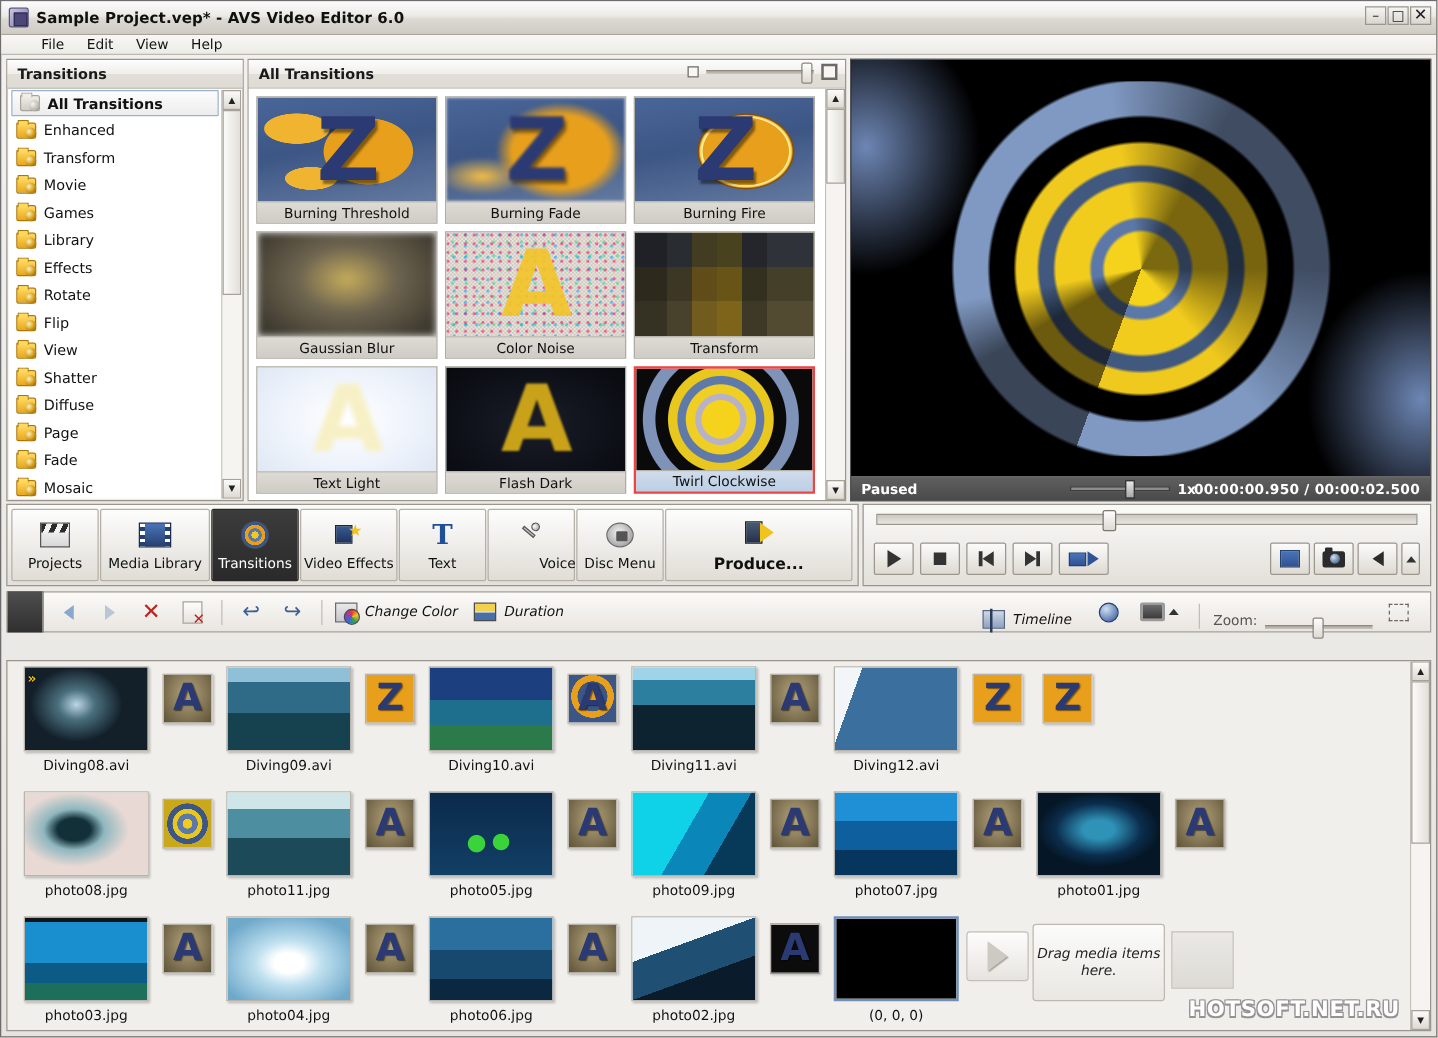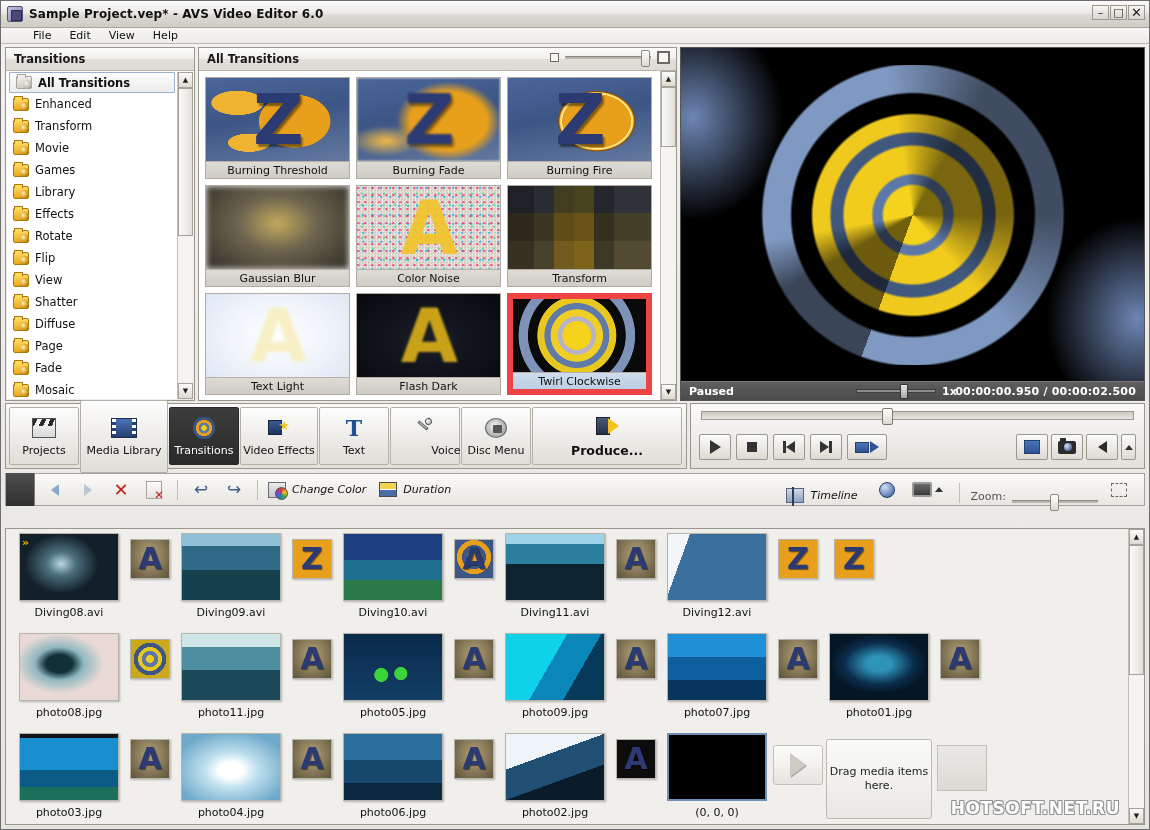--- a/index.html
+++ b/index.html
@@ -175,21 +175,21 @@
     display: flex; flex-wrap: wrap; gap: 6px;
     align-content: flex-start;
     overflow: hidden;
   }
   .tile {
     width: 145px; height: 102px;
     border: 1px solid #b0aca4; background:#ececec;
     display: flex; flex-direction: column;
     cursor: default;
   }
-  .tile.sel { border: 6px solid #ef4444; }
+  .tile.sel { border: 2px solid #ef4444; }
   .tile .thumb { flex: 1; overflow: hidden; position: relative; }
   .tile .cap {
     height: 17px; line-height: 17px; text-align: center;
     font-size: 11px; color: #101010;
     background: linear-gradient(#dedbd5,#cfccc5);
     border-top: 1px solid #b5b1a9;
   }
   .tile.sel .cap { background: linear-gradient(#cfdcec,#bccfe4); }
 
   
@@ -441,25 +441,25 @@
   .ti-a { background: radial-gradient(ellipse at 50% 40%, #b6a57c, #5d5238); }
   .ti-a .g { color:#f0c81e; }
   .ti-z { background: linear-gradient(#e8a01c 0 100%); }
   .ti-z .g { color:#2b3a73; }
   .ti-circ { background: radial-gradient(circle at 50% 45%, #e8a01c 0 24%, #3c5685 25% 42%, #e8a01c 43% 60%, #3c5685 61% 100%); }
   .ti-circ .g { color:#2b3a73; font-size:26px; }
   .ti-twirl { background: radial-gradient(circle at 50% 50%, #f2cc1d 0 14%, #5c78a8 15% 30%, #e8c81e 31% 44%, #3c5685 45% 60%, #c9a81c 61% 100%); }
   .ti-dark { background:#0c0c0c; }
   .ti-dark .g { color:#c9a21a; }
   .drop-zone {
-    width: 106px; height: 80px; margin-top: 6px;
+    width: 106px; height: 62px; margin-top: 6px;
     border: 1px solid #bdb9b1; border-radius: 3px;
     background: linear-gradient(#fbfbfa,#e9e7e2);
     display:flex;align-items:center;justify-content:center;text-align:center;
-    font-size: 11px; color:#222; line-height:1.25; cursor:default;
+    font-size: 11px; color:#222; line-height:1.25; cursor:default;font-style:italic;
   }
   .empty-slot {
     width: 50px; height: 46px; margin-top: 6px; margin-left: 4px;
     border: 1px solid #c4c0b8; background: linear-gradient(#ebe9e5,#dcdad5);
   }
   .chev {
     width: 50px; height: 40px; margin-top: 6px;
     border: 1px solid #c4c0b8; border-radius: 3px;
     background: linear-gradient(#fdfdfd,#e6e4df);
     display:flex;align-items:center;justify-content:center;
@@ -718,21 +718,21 @@
   <div style="display:flex; gap:3px; padding:0 4px;">
     <div style="flex:1; margin-top:2px; height:66px; background:linear-gradient(#fafaf9,#e3e0da); border:1px solid #9a958d; display:flex; align-items:center; padding:3px;" id="main-toolbar">
         <div style="width: 70px; height: 58px; margin-right: 1px; display: flex; flex-direction: column; align-items: center; justify-content: center; gap: 4px; cursor: default; border: 1px solid rgb(180, 176, 168); border-radius: 2px; background: linear-gradient(rgb(253, 253, 253), rgb(224, 221, 214));">
           <div style="height: 24px; display: flex; align-items: center; justify-content: center;">
             <div style="width:24px;height:20px;background:linear-gradient(#fafafa,#d8d8d8);border:1px solid #555;position:relative;">
               <div style="position:absolute;top:0;left:0;right:0;height:7px;background:repeating-linear-gradient(115deg,#2b2b2b 0 4px,#f2f2f2 4px 8px);"></div>
             </div>
           </div>
           <div style="font-size: 11px; color: rgb(16, 16, 16);">Projects</div>
         </div>
-        <div style="width: 88px; height: 73px; margin-right: 1px; display: flex; flex-direction: column; align-items: center; justify-content: center; gap: 4px; cursor: default; border: 1px solid rgb(180, 176, 168); border-radius: 2px; background: linear-gradient(rgb(253, 253, 253), rgb(224, 221, 214));">
+        <div style="width: 88px; height: 58px; margin-right: 1px; display: flex; flex-direction: column; align-items: center; justify-content: center; gap: 4px; cursor: default; border: 1px solid rgb(180, 176, 168); border-radius: 2px; background: linear-gradient(rgb(253, 253, 253), rgb(224, 221, 214));">
           <div style="height: 24px; display: flex; align-items: center; justify-content: center;">
             <div style="width:26px;height:20px;background:linear-gradient(#4a74b8,#26406f);border:1px solid #1b2e52;position:relative;">
               <div style="position:absolute;left:0;top:0;bottom:0;width:4px;background:repeating-linear-gradient(#fff 0 3px,#26406f 3px 6px);"></div>
               <div style="position:absolute;right:0;top:0;bottom:0;width:4px;background:repeating-linear-gradient(#fff 0 3px,#26406f 3px 6px);"></div>
             </div>
           </div>
           <div style="font-size: 11px; color: rgb(16, 16, 16);">Media Library</div>
         </div>
         <div style="width: 70px; height: 58px; margin-right: 1px; display: flex; flex-direction: column; align-items: center; justify-content: center; gap: 4px; cursor: default; border: 1px solid rgb(42, 42, 42); border-radius: 2px; background: linear-gradient(rgb(60, 60, 60), rgb(42, 42, 42));">
           <div style="height: 24px; display: flex; align-items: center; justify-content: center;">

